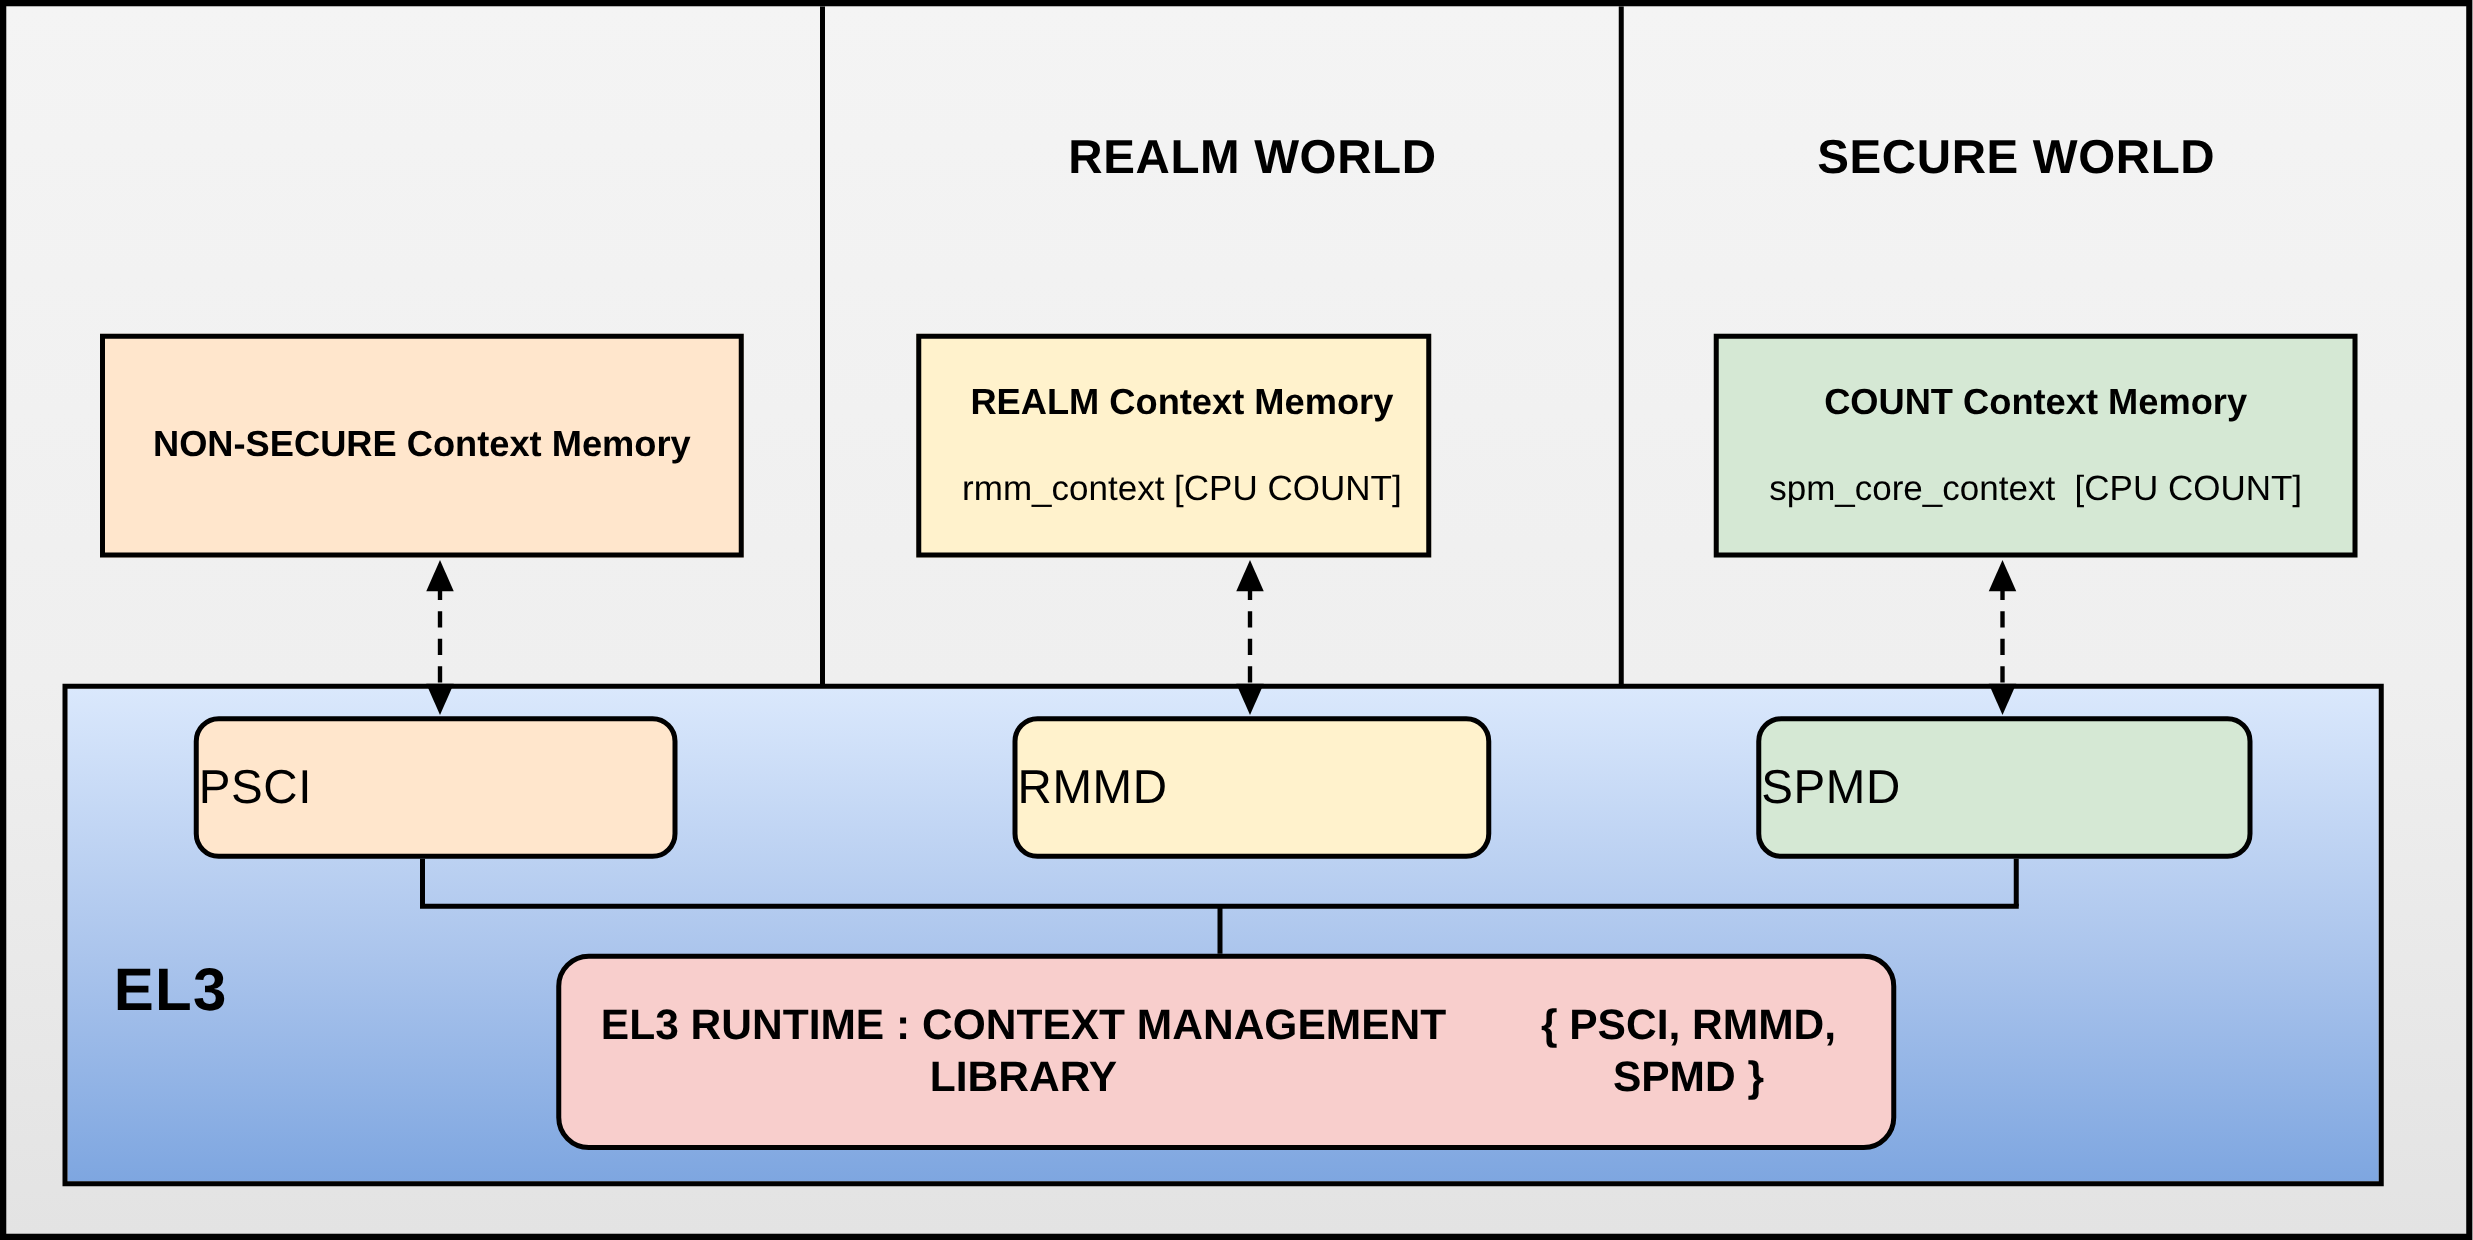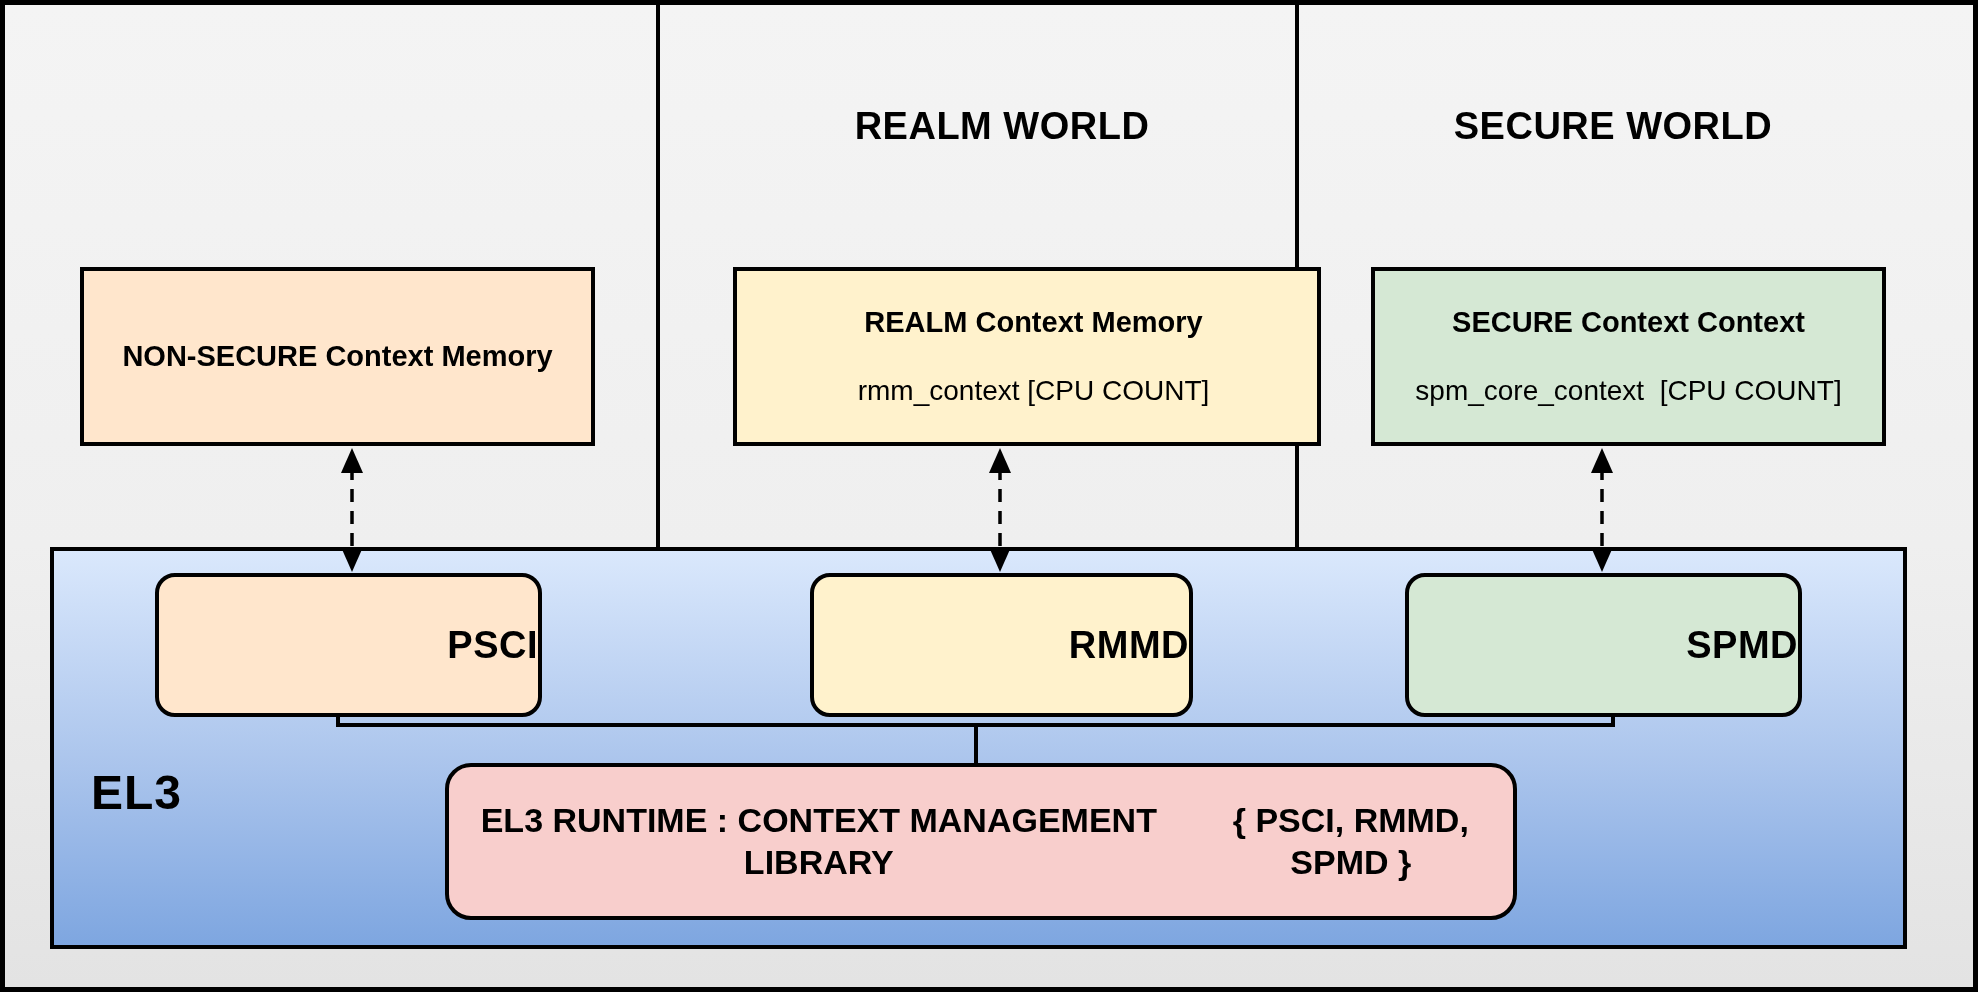--- a/index.html
+++ b/index.html
@@ -28,42 +28,42 @@
   .world-title.t3{left:1308px;}
 
   
   .ctx-box{
     position:absolute;top:262px;height:179px;
     box-sizing:border-box;border:4px solid #000;
     display:flex;flex-direction:column;align-items:center;justify-content:center;
     gap:36px;
   }
   .ctx-box.c1{left:75px;width:515px;background:#ffe6cc;}
-  .ctx-box.c2{left:728px;width:588px;background:#fff2cc;padding-left:13px;}
+  .ctx-box.c2{left:728px;width:412px;background:#fff2cc;padding-left:13px;}
   .ctx-box.c3{left:1366px;width:515px;background:#d5e8d4;}
   .ctx-title{font-size:29px;font-weight:bold;white-space:pre;}
   .ctx-value{font-size:28px;white-space:pre;}
 
   
   .el3-box{
     position:absolute;left:45px;top:542px;width:1857px;height:402px;
     box-sizing:border-box;border:4px solid #000;
     background:linear-gradient(180deg,#dae8fc 0%,#aac4ec 55%,#7ea6e0 100%);
   }
   .el3-label{
     position:absolute;left:86px;top:760px;
     font-size:48px;font-weight:bold;letter-spacing:1px;
   }
 
   
   .disp-box{
-    position:absolute;top:568px;height:144px;
+    position:absolute;top:568px;height:114px;
     box-sizing:border-box;border:4px solid #000;border-radius:20px;
-    display:flex;align-items:center;justify-content:flex-end;
-    font-size:38px;font-weight:bold;letter-spacing:.5px;
+    display:flex;align-items:center;justify-content:flex-start;
+    font-size:38px;font-weight:normal;letter-spacing:.5px;
   }
   .disp-box.psci{left:150px;width:387px;background:#ffe6cc;}
   .disp-box.rmmd{left:805px;width:383px;background:#fff2cc;}
   .disp-box.spmd{left:1400px;width:397px;background:#d5e8d4;}
 
   
   .lib-box{
     position:absolute;left:440px;top:758px;width:1072px;height:157px;
     box-sizing:border-box;border:4px solid #000;border-radius:26px;
     background:#f8cecc;
@@ -85,21 +85,21 @@
   <div class="world-title t3">SECURE WORLD</div>
 
   <div class="ctx-box c1">
     <div class="ctx-title">NON-SECURE Context Memory</div>
   </div>
   <div class="ctx-box c2">
     <div class="ctx-title">REALM Context Memory</div>
     <div class="ctx-value">rmm_context [CPU COUNT]</div>
   </div>
   <div class="ctx-box c3">
-    <div class="ctx-title">SECURE Context Context</div>
+    <div class="ctx-title">COUNT Context Memory</div>
     <div class="ctx-value">spm_core_context  [CPU COUNT]</div>
   </div>
 
   <div class="el3-box"></div>
   <div class="el3-label">EL3</div>
 
   <svg class="overlay" width="1978" height="992" viewBox="0 0 1978 992">
 
     <g>
       <line x1="347" y1="462" x2="347" y2="548" stroke="#000" stroke-width="3.5" stroke-dasharray="13 9"></line>

